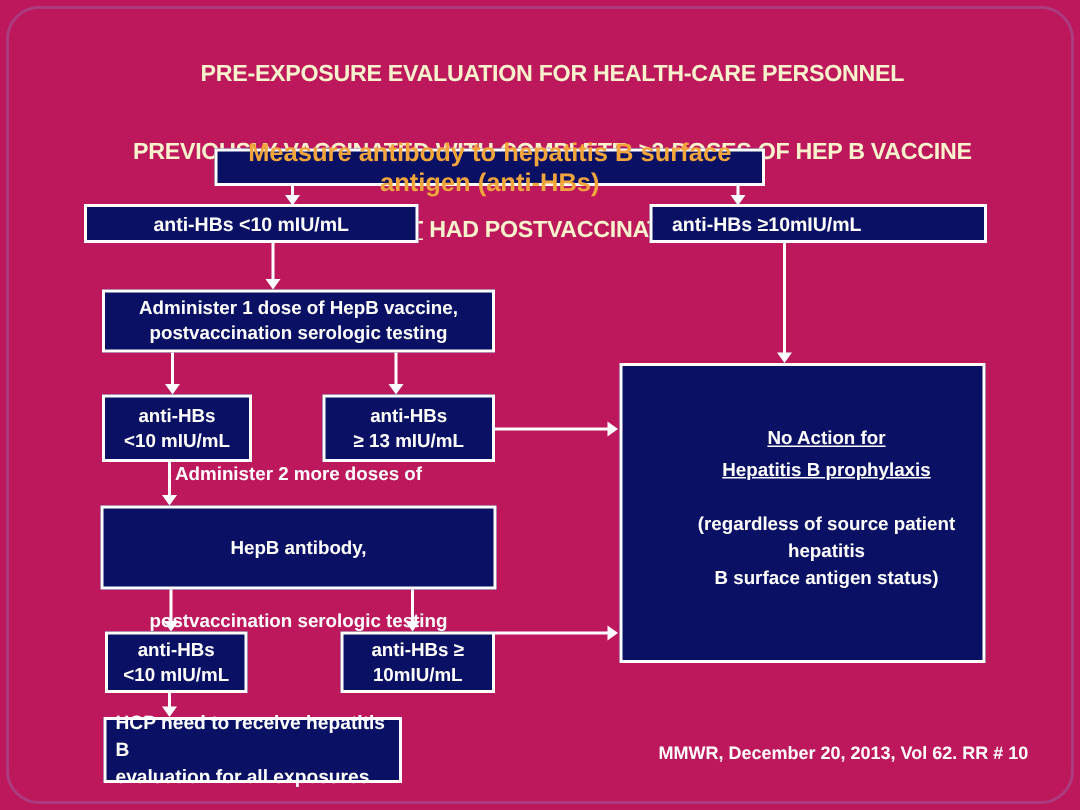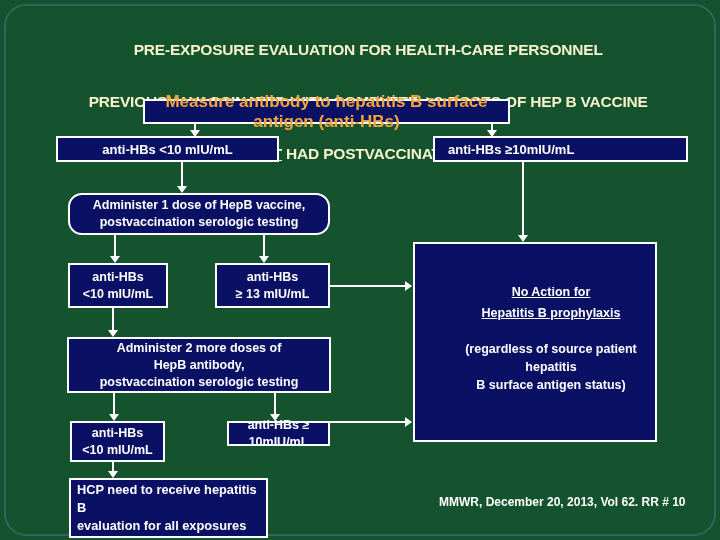--- a/index.html
+++ b/index.html
@@ -1,19 +1,19 @@
 <!DOCTYPE html>
 <html><head>
 <meta charset="utf-8">
 <style>
   html,body{margin:0;padding:0;}
   #slide{
     position:relative;
     width:720px;height:540px;
-    background:#14532d;
+    background:#be185d;
     font-family:"Liberation Sans", sans-serif;
     overflow:hidden;
   }
   #frame{
     position:absolute;left:4px;top:4px;right:4px;bottom:4px;
     border:2px solid rgba(130,150,220,0.28);
     border-radius:22px;
     pointer-events:none;
   }
   .title{
@@ -48,30 +48,30 @@
     border-top:7px solid #ffffff;
   }
   .arr-right{
     position:absolute;width:0;height:0;
     border-top:5px solid transparent;
     border-bottom:5px solid transparent;
     border-left:7px solid #ffffff;
   }
   #measure-box{left:143px;top:99px;width:367px;height:25px;color:#f2a53c;font-size:17px;}
   #row1-left{left:56px;top:136px;width:223px;height:26px;font-size:13px;}
-  #row1-right{left:433px;top:136px;width:255px;height:26px;font-size:13px;padding-left:13px;}
-  #admin1-box{left:68px;top:193px;width:262px;height:42px;font-size:12.5px;line-height:17px;border-radius:14px;}
+  #row1-right{left:433px;top:136px;width:225px;height:26px;font-size:13px;padding-left:13px;}
+  #admin1-box{left:68px;top:193px;width:262px;height:42px;font-size:12.5px;line-height:17px;}
   #row2-left{left:68px;top:263px;width:100px;height:45px;font-size:12.5px;line-height:17px;}
   #row2-right{left:215px;top:263px;width:115px;height:45px;font-size:12.5px;line-height:17px;}
   #noaction-box{left:413px;top:242px;width:244px;height:200px;font-size:12.5px;justify-content:flex-start;padding-top:38px;line-height:21px;padding-left:32px;}
   #noaction-box .note{margin-top:16px;line-height:18px;}
-  #admin2-box{left:67px;top:337px;width:264px;height:56px;font-size:12.5px;line-height:17px;}
+  #admin2-box{left:67px;top:337px;width:264px;height:56px;font-size:12.5px;line-height:17px;gap:32px;}
   #row3-left{left:70px;top:421px;width:95px;height:41px;font-size:12.5px;line-height:17px;}
-  #row3-right{left:227px;top:421px;width:103px;height:25px;font-size:12.5px;line-height:17px;}
-  #hcp-box{left:69px;top:478px;width:199px;height:60px;font-size:12.8px;line-height:18px;padding-left:6px;}
+  #row3-right{left:227px;top:421px;width:103px;height:41px;font-size:12.5px;line-height:17px;}
+  #hcp-box{left:69px;top:478px;width:199px;height:44px;font-size:12.8px;line-height:18px;padding-left:6px;}
   #citation{
     position:absolute;left:395px;top:495px;
     color:#ffffff;font-size:12px;font-weight:bold;margin-left:44px;
   }
 </style>
 </head>
 <body>
 
 <div id="slide">
   <div id="frame"></div>

